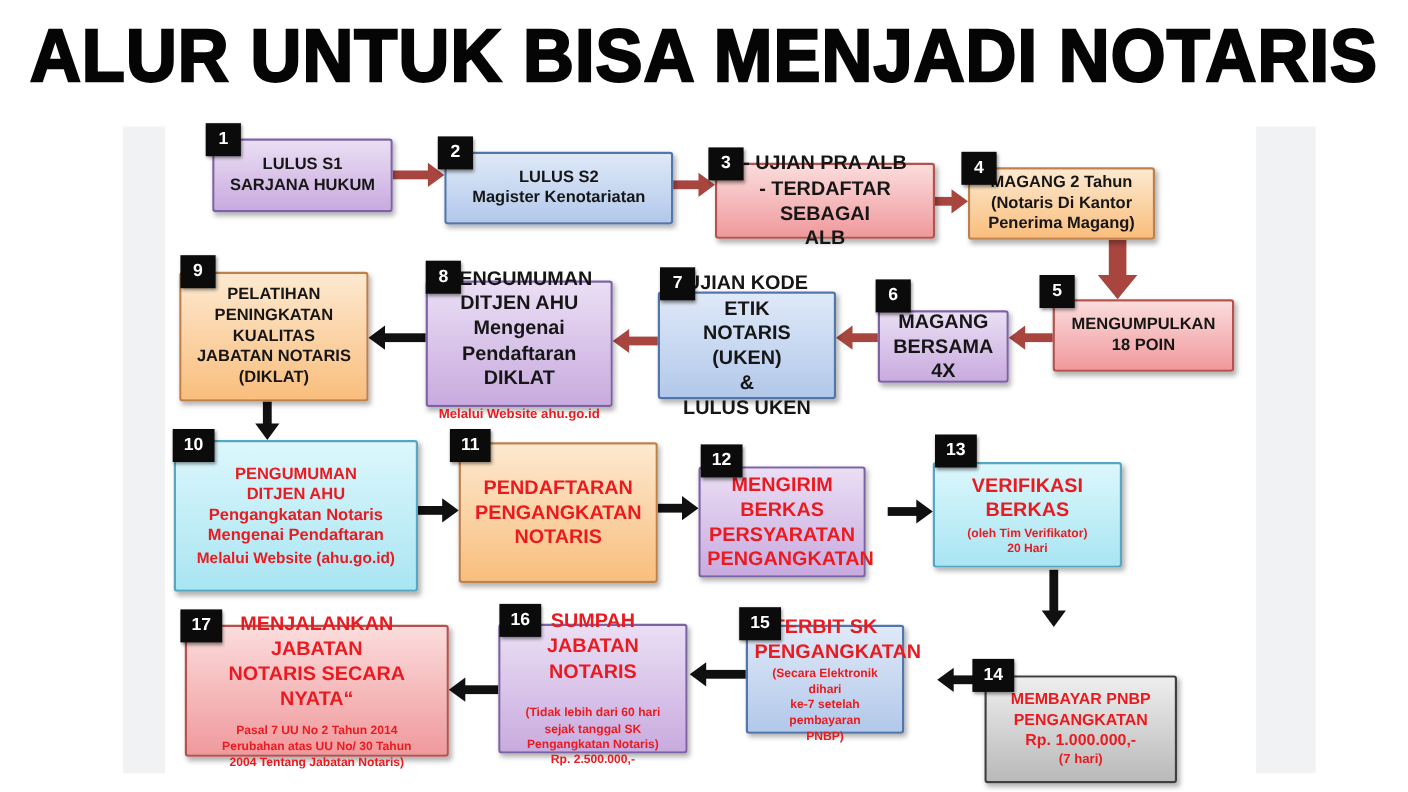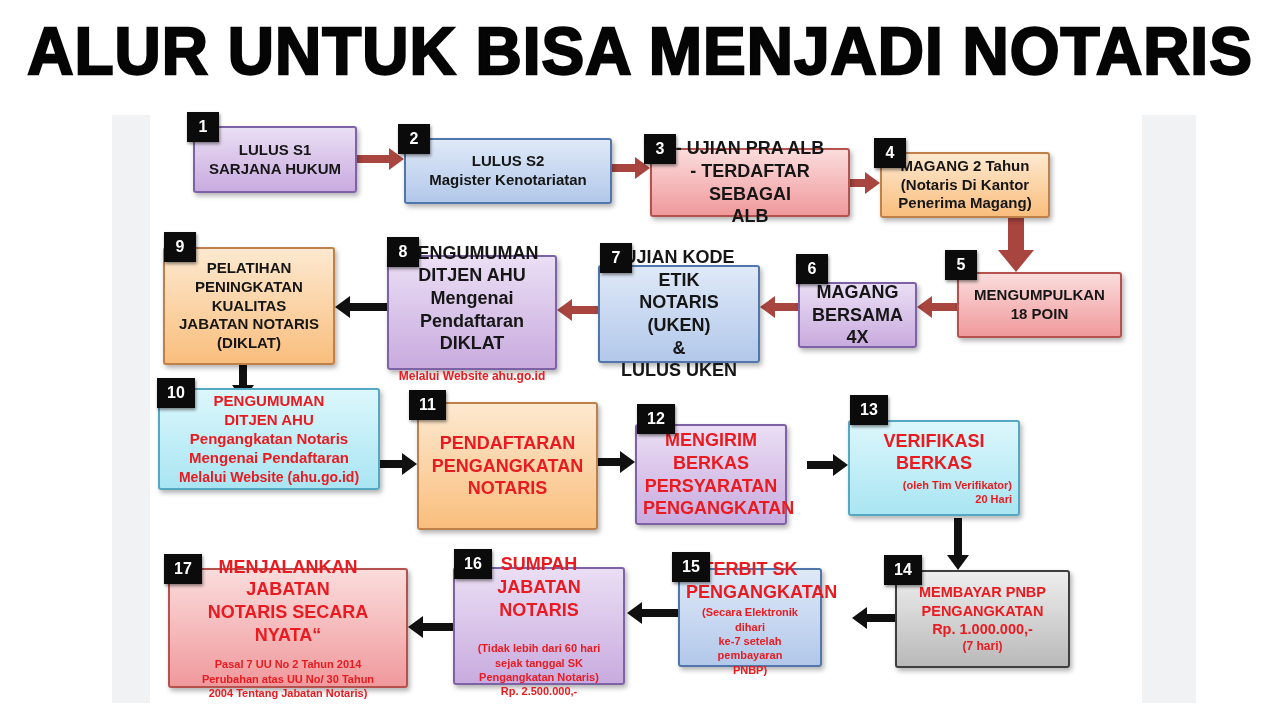--- a/index.html
+++ b/index.html
@@ -16,35 +16,35 @@
   
   .node{position:absolute;box-sizing:border-box;border-radius:3px;
         box-shadow:2px 3px 5px rgba(0,0,0,.30);
         display:flex;flex-direction:column;justify-content:center;align-items:center;
         text-align:center;font-weight:bold;padding:4px 6px;}
   .theme-purple{background:linear-gradient(180deg,#eadef4 0%,#c9abdf 100%);border:2px solid #7e62a6;}
   .theme-blue  {background:linear-gradient(180deg,#dfe9f8 0%,#b2c8ea 100%);border:2px solid #5176ab;}
   .theme-pink  {background:linear-gradient(180deg,#fbdcdc 0%,#f0999c 100%);border:2px solid #b5524e;}
   .theme-peach {background:linear-gradient(180deg,#fde9d0 0%,#f9be7d 100%);border:2px solid #bf8049;}
   .theme-cyan  {background:linear-gradient(180deg,#dcf7fc 0%,#a9e5f2 100%);border:2px solid #55a8c2;}
-  .theme-gray  {background:linear-gradient(180deg,#eeeeee 0%,#b9b9b9 100%);border:2px solid #3f3f3f;}
+  .theme-gray  {background:linear-gradient(180deg,#eeeeee 0%,#b9b9b9 100%);border:2px solid #3f3f3f;margin-top:44px;}
 
   .badge{position:absolute;top:-16px;left:-8px;background:var(--badge-bg);color:var(--badge-text);
          font-size:16px;font-weight:bold;padding:6px 10px;min-width:12px;text-align:center;
          box-shadow:1px 2px 3px rgba(0,0,0,.45);}
   .main{font-size:18px;line-height:1.26;width:100%;}
   .node.lg .main{font-size:15px;}
   .txt-black .main{color:var(--text-black);}
   .txt-red .main{color:var(--text-red);}
   .sub{font-size:11px;line-height:1.3;color:var(--text-red);margin-top:8px;width:100%;}
   .note{font-size:13px;line-height:1.2;color:var(--text-red);margin-top:12px;width:100%;}
   #n8 .note{font-size:12px;margin-top:14px;}
   #n10 .note{font-size:14px;margin-top:2px;}
   #n11 .sub{margin-top:16px;font-size:11.5px;}
-  #n13 .sub{margin-top:3px;text-align:right;}
+  #n13 .sub{margin-top:3px;}
   #n14 .sub{margin-top:1px;font-size:12px;}
   #n15 .sub{margin-top:2px;}
   #n16 .sub{margin-top:20px;}
   #n17 .sub{margin-top:11px;}
   #n14 .main{font-size:14.5px;}
 
   
   .arr{position:absolute;}
   .arr.h{height:22px;}
   .arr.h::before{content:"";position:absolute;top:50%;margin-top:-4px;height:8px;background:var(--arrow-black);}
@@ -174,21 +174,21 @@
     <span class="badge" style="top:-17px;left:-1px">9</span>
     <div class="main">
         <div>PELATIHAN</div>
         <div>PENINGKATAN</div>
         <div>KUALITAS</div>
         <div>JABATAN NOTARIS</div>
         <div>(DIKLAT)</div>
       </div>
   </div>
 
-  <div id="n10" class="node theme-cyan lg txt-red" style="left:158px;top:388px;width:222px;height:102px">
+  <div id="n10" class="node theme-cyan lg txt-red" style="left:158px;top:400px;width:222px;height:138px">
     <span class="badge" style="top:-12px;left:-3px">10</span>
     <div class="main">
         <div>PENGUMUMAN</div>
         <div>DITJEN AHU</div>
         <div>Pengangkatan Notaris</div>
         <div>Mengenai Pendaftaran</div>
       </div>
     <div class="note">
         <div>Melalui Website  (ahu.go.id)</div>
       </div>

